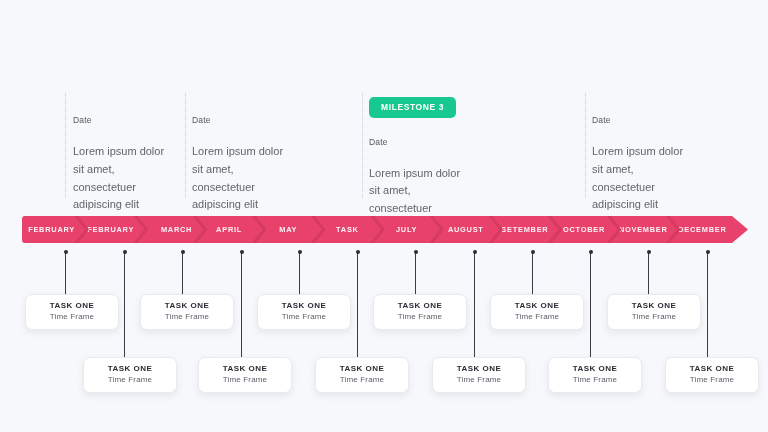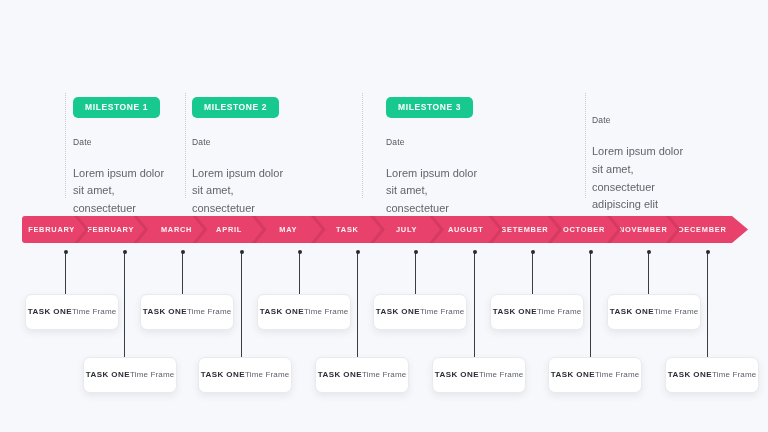--- a/index.html
+++ b/index.html
@@ -137,21 +137,21 @@
   
   .task {
     position: absolute;
     width: 92px;
     height: 34px;
     background: #ffffff;
     border: 1px solid #e9eaef;
     border-radius: 7px;
     box-shadow: 0 3px 7px rgba(60, 64, 85, 0.09);
     display: flex;
-    flex-direction: row;
+    flex-direction: column;
     align-items: center;
     justify-content: center;
   }
   .task-title {
     font-size: 8px;
     font-weight: bold;
     color: #2b2d35;
     letter-spacing: 0.45px;
     line-height: 1.25;
   }
@@ -170,23 +170,23 @@
 
 
   <div id="dividers">
       <div class="divider" style="left: 65px;"></div>
       <div class="divider" style="left: 185px;"></div>
       <div class="divider" style="left: 362px;"></div>
       <div class="divider" style="left: 585px;"></div>
     </div>
 
   <div id="milestones">
-      <div class="ms" style="left: 73px;"><div class="ms-badge">MILESTONE 1</div><div class="ms-date">Date</div><div class="ms-desc">Lorem ipsum dolor sit amet, consectetuer adipiscing elit</div></div>
-      <div class="ms" style="left: 192px;"><div class="ms-badge">MILESTONE 2</div><div class="ms-date">Date</div><div class="ms-desc">Lorem ipsum dolor sit amet, consectetuer adipiscing elit</div></div>
-      <div class="ms" style="left: 386px;"><div class="ms-badge">MILESTONE 3</div><div class="ms-date">Date</div><div class="ms-desc">Lorem ipsum dolor sit amet, consectetuer adipiscing elit</div></div>
+      <div class="ms" style="left: 73px;"><div class="ms-date">Date</div><div class="ms-desc">Lorem ipsum dolor sit amet, consectetuer adipiscing elit</div></div>
+      <div class="ms" style="left: 192px;"><div class="ms-date">Date</div><div class="ms-desc">Lorem ipsum dolor sit amet, consectetuer adipiscing elit</div></div>
+      <div class="ms" style="left: 369px;"><div class="ms-badge">MILESTONE 3</div><div class="ms-date">Date</div><div class="ms-desc">Lorem ipsum dolor sit amet, consectetuer adipiscing elit</div></div>
       <div class="ms" style="left: 592px;"><div class="ms-date">Date</div><div class="ms-desc">Lorem ipsum dolor sit amet, consectetuer adipiscing elit</div></div>
     </div>
 
   <div class="bar">
     <div class="bar-body"></div>
     <div id="months">
         <div class="month" style="left: 0px; width: 59.1667px;">FEBRUARY</div>
         <div class="month" style="left: 59.1667px; width: 59.1667px;">FEBRUARY</div>
         <div class="chev" style="left: 52.1667px;"></div>
         <div class="month" style="left: 125px; width: 59.1667px;">MARCH</div>

